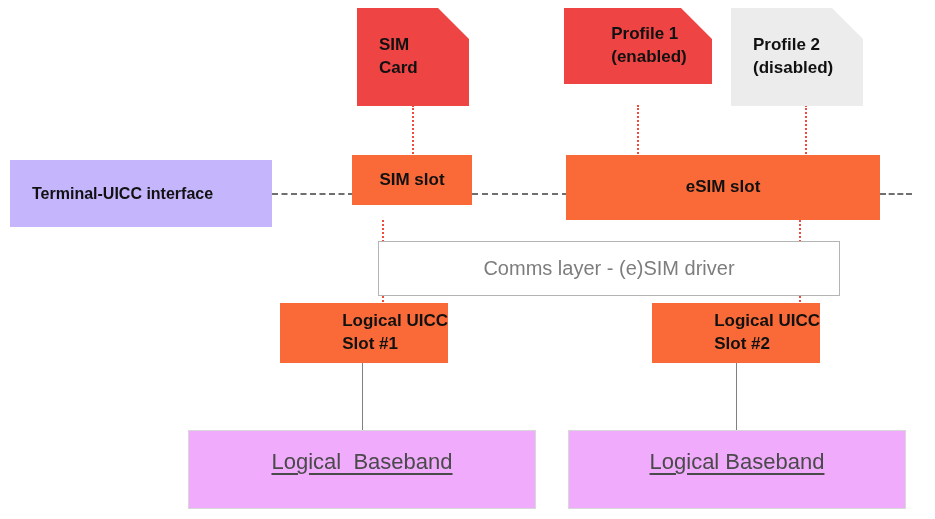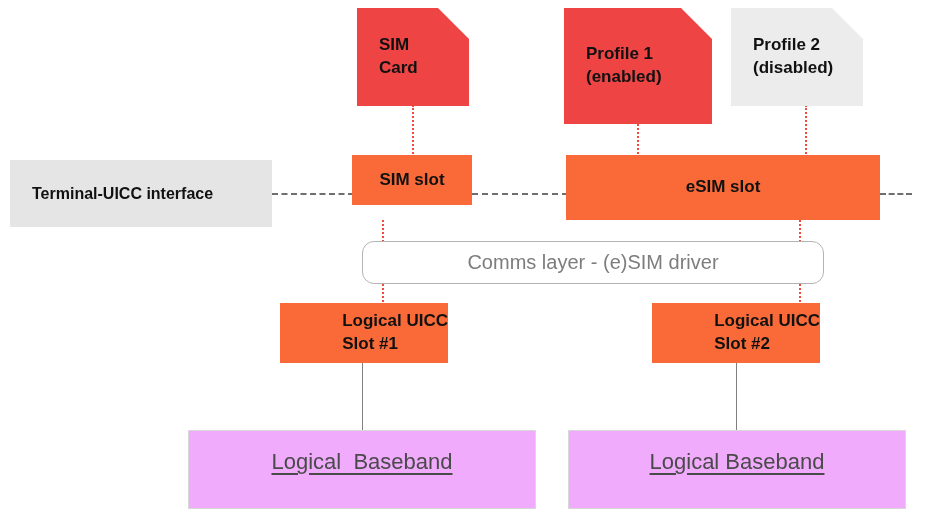--- a/index.html
+++ b/index.html
@@ -46,21 +46,21 @@
     font-weight: bold;
     color: #111111;
     line-height: 1.35;
     white-space: pre-line;
   }
   .slot-center { justify-content: center; text-align: center; }
   .slot-left { justify-content: flex-end; padding-left: 22px; }
 
   
   .panel-grey {
-    background: #e5e5e5;
+    background: #c4b5fd;
     display: flex;
     align-items: center;
     padding-left: 22px;
     font-size: 16px;
     font-weight: bold;
     color: #111111;
   }
 
   
   .box-outline {
@@ -131,21 +131,21 @@
 
   <div class="conn v-solid-grey" style="left:362px; top:363px; height:67px;"></div>
 
   <div class="conn v-solid-grey" style="left:736px; top:363px; height:67px;"></div>
 
   <div class="node card card-blue" style="left:357px; top:8px; width:112px; height:98px; z-index:2;">
     <span>SIM
 Card</span>
   </div>
 
-  <div class="node card card-blue" style="left:564px; top:8px; width:148px; height:116px; z-index:2;">
+  <div class="node card card-blue" style="left:564px; top:8px; width:148px; height:76px; z-index:2;justify-content:center;">
     <span>Profile 1
 (enabled)</span>
   </div>
 
   <div class="node card card-grey" style="left:731px; top:8px; width:132px; height:98px; z-index:2;">
     <span>Profile 2
 (disabled)</span>
   </div>
 
   <div class="node panel-grey" style="left:10px; top:160px; width:262px; height:67px; z-index:2;">
@@ -153,21 +153,21 @@
   </div>
 
   <div class="node slot slot-center" style="left:352px; top:155px; width:120px; height:50px; z-index:2;">
     <span>SIM slot</span>
   </div>
 
   <div class="node slot slot-center" style="left:566px; top:155px; width:314px; height:65px; z-index:2;">
     <span>eSIM slot</span>
   </div>
 
-  <div class="node box-outline" style="left:362px; top:241px; width:462px; height:43px;border-radius:12px;">
+  <div class="node box-outline" style="left:378px; top:241px; width:462px; height:55px;">
     <span>Comms layer - (e)SIM driver</span>
   </div>
 
   <div class="node slot slot-left" style="left:280px; top:303px; width:168px; height:60px; z-index:2;">
     <span>Logical UICC
 Slot #1</span>
   </div>
 
   <div class="node slot slot-left" style="left:652px; top:303px; width:168px; height:60px; z-index:2;">
     <span>Logical UICC

